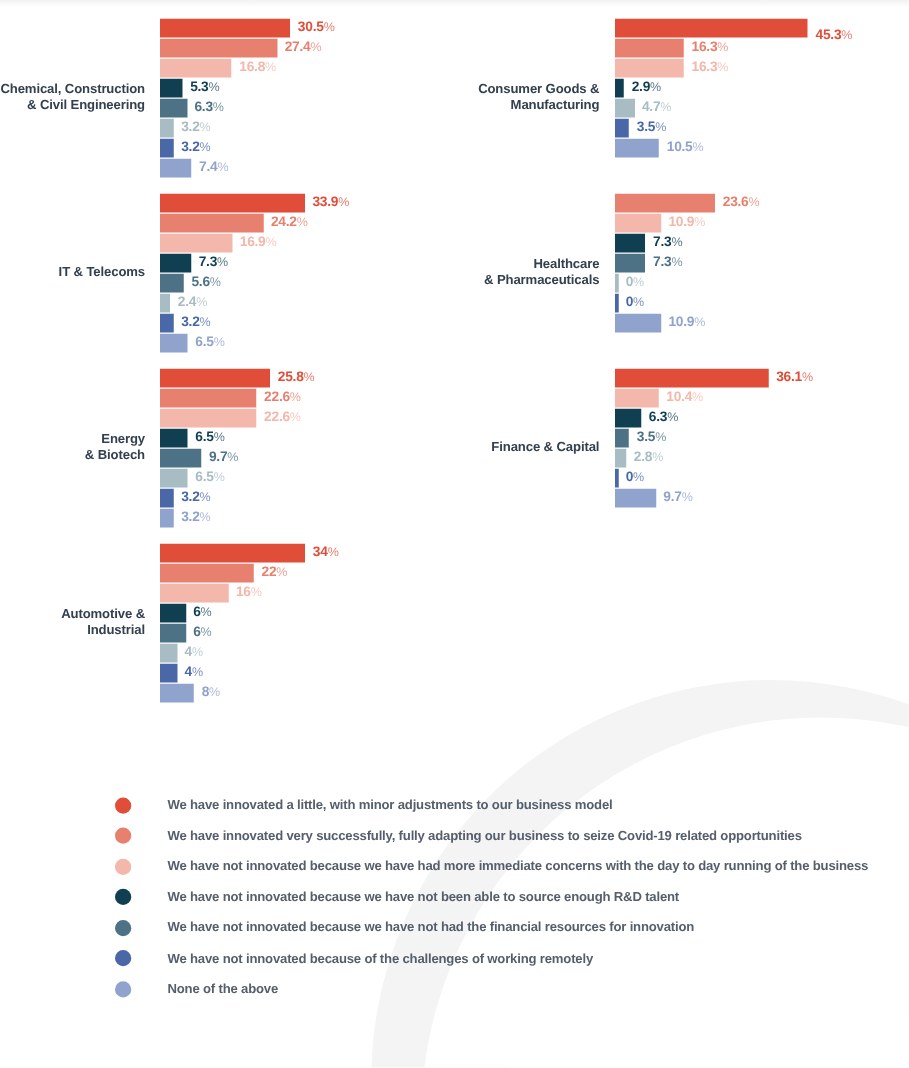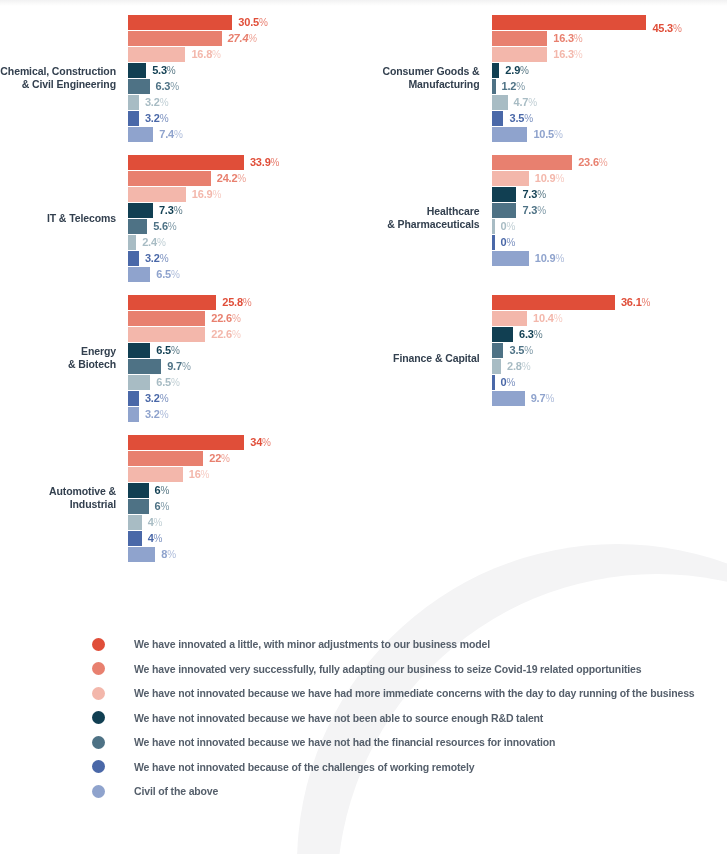--- a/index.html
+++ b/index.html
@@ -136,21 +136,21 @@
           <div>Chemical, Construction</div>
           <div>&amp; Civil Engineering</div>
         </div>
         <div class="bars">
           <div class="bar-row">
             <div class="bar" style="width: 104.31px; background: rgb(224, 78, 57);"></div>
             <div class="bar-val" style="color: rgb(224, 78, 57);"><span>30.5</span><span class="pct">%</span></div>
           </div>
           <div class="bar-row">
             <div class="bar" style="width: 93.708px; background: rgb(232, 128, 111);"></div>
-            <div class="bar-val" style="color: rgb(232, 128, 111); font-style: italic;"><span>27.4</span><span class="pct">%</span></div>
+            <div class="bar-val" style="color: rgb(232, 128, 111);"><span>27.4</span><span class="pct">%</span></div>
           </div>
           <div class="bar-row">
             <div class="bar" style="width: 57.456px; background: rgb(243, 183, 171);"></div>
             <div class="bar-val" style="color: rgb(243, 183, 171);"><span>16.8</span><span class="pct">%</span></div>
           </div>
           <div class="bar-row">
             <div class="bar" style="width: 18.126px; background: rgb(17, 63, 82);"></div>
             <div class="bar-val" style="color: rgb(17, 63, 82);"><span>5.3</span><span class="pct">%</span></div>
           </div>
           <div class="bar-row">
@@ -187,24 +187,20 @@
           </div>
           <div class="bar-row">
             <div class="bar" style="width: 55.746px; background: rgb(243, 183, 171);"></div>
             <div class="bar-val" style="color: rgb(243, 183, 171);"><span>16.3</span><span class="pct">%</span></div>
           </div>
           <div class="bar-row">
             <div class="bar" style="width: 7.866px; background: rgb(17, 63, 82);"></div>
             <div class="bar-val" style="color: rgb(17, 63, 82);"><span>2.9</span><span class="pct">%</span></div>
           </div>
           <div class="bar-row">
-            <div class="bar" style="width: 4.104px; background: rgb(78, 114, 133);"></div>
-            <div class="bar-val" style="color: rgb(78, 114, 133);"><span>1.2</span><span class="pct">%</span></div>
-          </div>
-          <div class="bar-row">
             <div class="bar" style="width: 16.074px; background: rgb(168, 188, 196);"></div>
             <div class="bar-val" style="color: rgb(168, 188, 196);"><span>4.7</span><span class="pct">%</span></div>
           </div>
           <div class="bar-row">
             <div class="bar" style="width: 11.97px; background: rgb(74, 104, 168);"></div>
             <div class="bar-val" style="color: rgb(74, 104, 168);"><span>3.5</span><span class="pct">%</span></div>
           </div>
           <div class="bar-row">
             <div class="bar" style="width: 35.91px; background: rgb(143, 163, 205);"></div>
             <div class="bar-val" style="color: rgb(143, 163, 205);"><span>10.5</span><span class="pct">%</span></div>
@@ -430,15 +426,15 @@
     <div class="legend-item">
       <span class="legend-dot" style="background: rgb(78, 114, 133);"></span>
       <span class="legend-text">We have not innovated because we have not had the financial resources for innovation</span>
     </div>
     <div class="legend-item">
       <span class="legend-dot" style="background: rgb(74, 104, 168);"></span>
       <span class="legend-text">We have not innovated because of the challenges of working remotely</span>
     </div>
     <div class="legend-item">
       <span class="legend-dot" style="background: rgb(143, 163, 205);"></span>
-      <span class="legend-text">Civil of the above</span>
+      <span class="legend-text">None of the above</span>
     </div>
   </div>
 
 </body></html>

